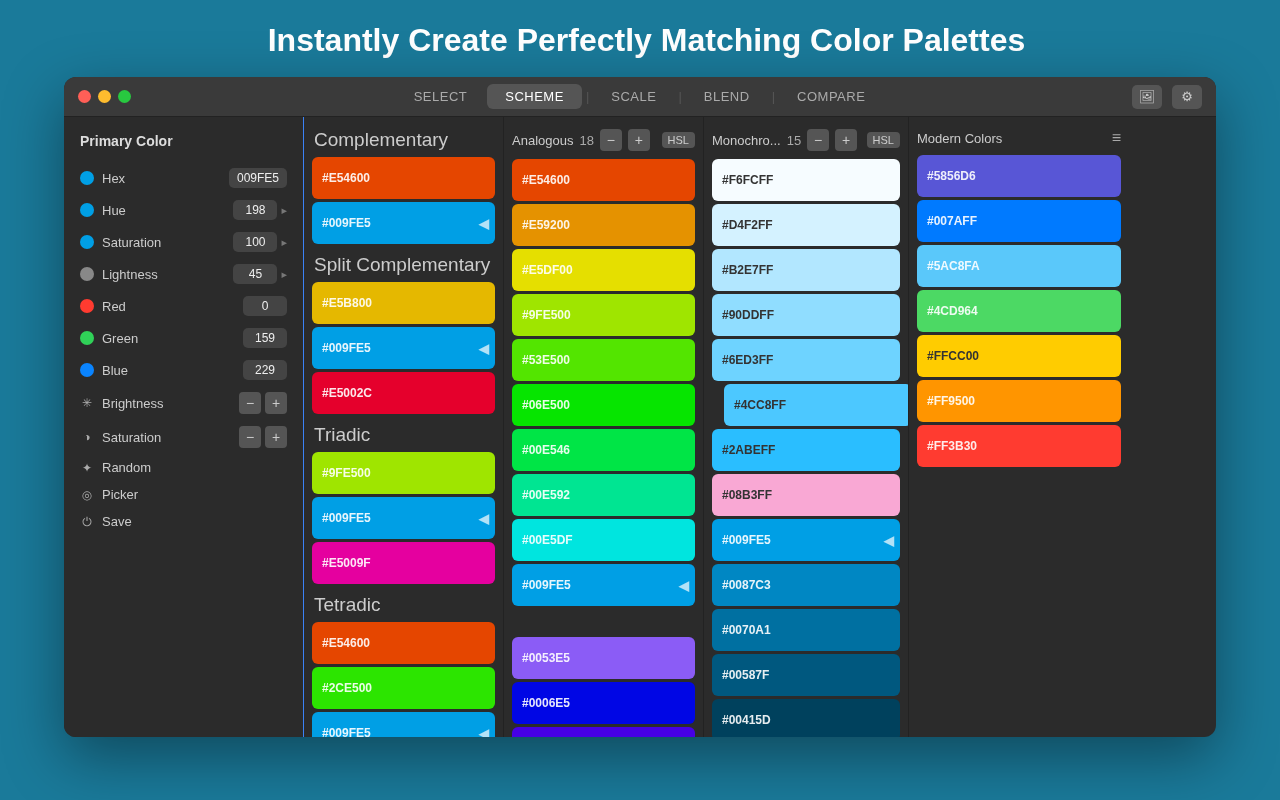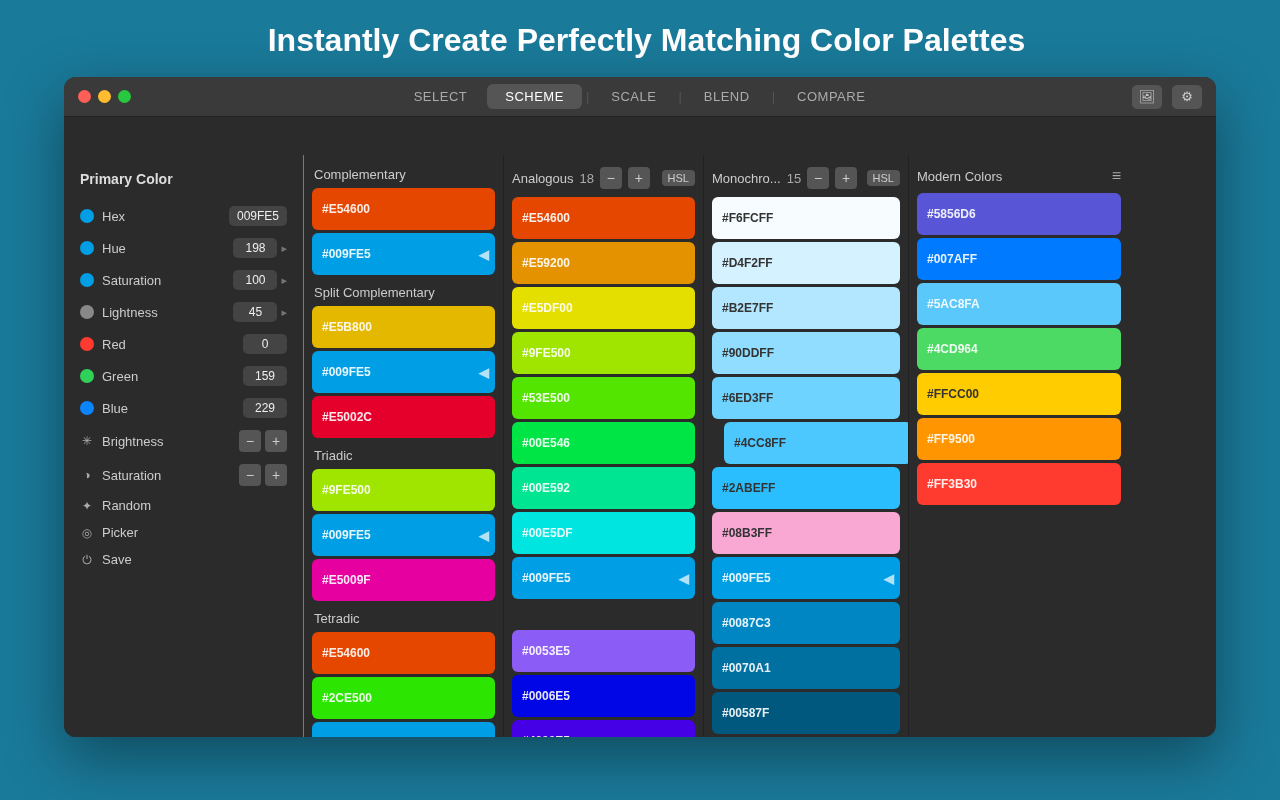--- a/index.html
+++ b/index.html
@@ -23,21 +23,20 @@
     }
     .app-window {
       width: 1152px;
       height: 660px;
       background: #2b2b2b;
       border-radius: 12px;
       overflow: hidden;
       display: flex;
       flex-direction: column;
       box-shadow: 0 20px 60px rgba(0,0,0,0.4);
-      gap: 38px;
     }
     .titlebar {
       background: #3a3a3a;
       height: 40px;
       display: flex;
       align-items: center;
       padding: 0 14px;
       flex-shrink: 0;
       border-bottom: 1px solid #222;
     }
@@ -187,21 +186,21 @@
       flex: 1;
       padding: 12px 8px;
       border-right: 1px solid #222;
       overflow-y: auto;
     }
     .palette-column:last-child { border-right: none; }
     .palette-column::-webkit-scrollbar { width: 4px; }
     .palette-column::-webkit-scrollbar-thumb { background: #555; border-radius: 2px; }
     .section-header {
       color: #ccc;
-      font-size: 13px;
+      font-size: 19px;
       font-weight: 500;
       margin-bottom: 6px;
       margin-top: 10px;
       padding: 0 2px;
     }
     .section-header:first-child { margin-top: 0; }
     .color-block {
       width: 100%;
       height: 42px;
       border-radius: 6px;
@@ -405,20 +404,21 @@
           <span class="col-count">18</span>
           <button class="btn-small">−</button>
           <button class="btn-small">+</button>
           <span class="hsl-badge">HSL</span>
         </div>
         <div class="color-block" style="background:#E54600;">#E54600</div>
         <div class="color-block" style="background:#E59200;">#E59200</div>
         <div class="color-block" style="background:#E5DF00;">#E5DF00</div>
         <div class="color-block" style="background:#9FE500;">#9FE500</div>
         <div class="color-block" style="background:#53E500;">#53E500</div>
+        <div class="color-block" style="background:#06E500;">#06E500</div>
         <div class="color-block" style="background:#00E546;">#00E546</div>
         <div class="color-block" style="background:#00E592;">#00E592</div>
         <div class="color-block" style="background:#00E5DF;">#00E5DF</div>
         <div class="color-block" style="background:#009FE5;">#009FE5<span class="arrow">◀</span></div>
         <div class="color-block" style="background:#8b5cf6;margin-top:31px;">#0053E5</div>
         <div class="color-block" style="background:#0006E5;">#0006E5</div>
         <div class="color-block" style="background:#4600E5;">#4600E5</div>
 
       </div>
 

